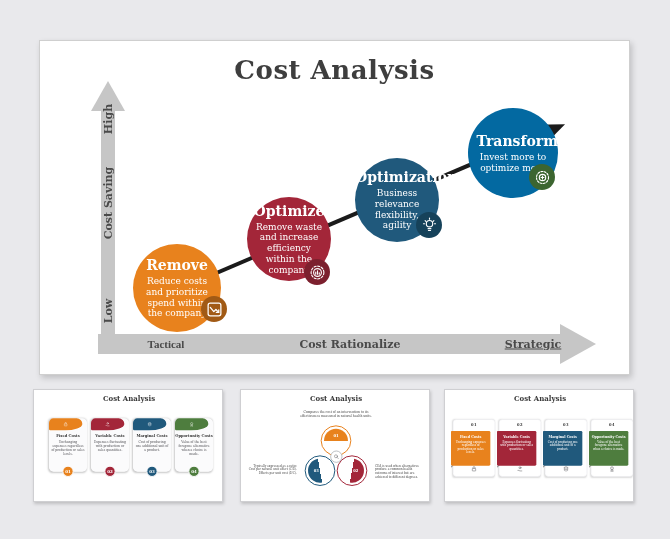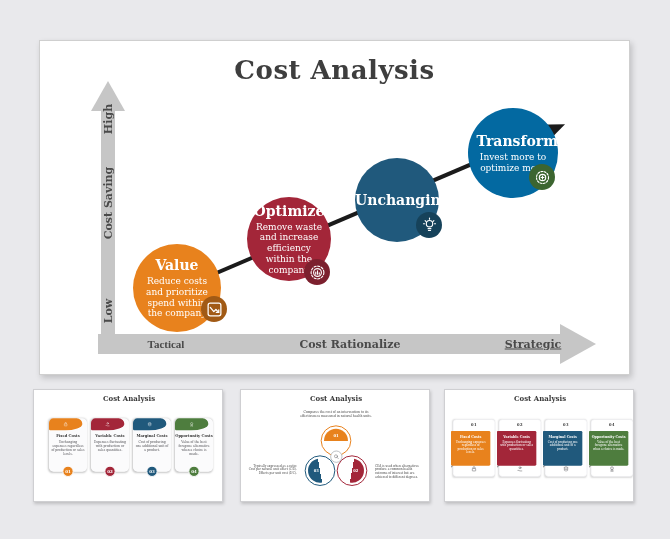--- a/index.html
+++ b/index.html
@@ -121,29 +121,30 @@
 
     <div class="ylab" style="left:68px; top:78px;">High</div>
     <div class="ylab" style="left:68px; top:162px;">Cost Saving</div>
     <div class="ylab" style="left:68px; top:270px;">Low</div>
 
     <div class="xlab" style="left:126px; top:303px;font-family:Liberation Serif, serif;">Tactical</div>
     <div class="xlab" style="left:310px; top:303px;">Cost Rationalize</div>
     <div class="xlab" style="left:493px; top:303px;text-decoration:underline;">Strategic</div>
 
     <div class="stage stage-0">
-      <div class="s-name">Value</div>
+      <div class="s-name">Remove</div>
       <div class="s-desc">Reduce costs and prioritize spend within the company</div>
     </div>
     <div class="stage stage-1">
       <div class="s-name">Optimize</div>
       <div class="s-desc">Remove waste and increase efficiency within the company</div>
     </div>
     <div class="stage stage-2">
-      <div class="s-name">Unchanging</div>
+      <div class="s-name">Optimization</div>
+      <div class="s-desc">Business relevance flexibility, agility</div>
     </div>
     <div class="stage stage-3">
       <div class="s-name">Transform</div>
       <div class="s-desc">Invest more to optimize more</div>
     </div>
 
     <div class="badge badge-0">
       <svg viewBox="0 0 24 24" fill="none" stroke="#fff" stroke-width="1.8" stroke-linecap="round" stroke-linejoin="round">
         <rect x="3" y="3" width="18" height="18" rx="3"></rect>
         <polyline points="6,9 11,15 14,12 18,16"></polyline>

